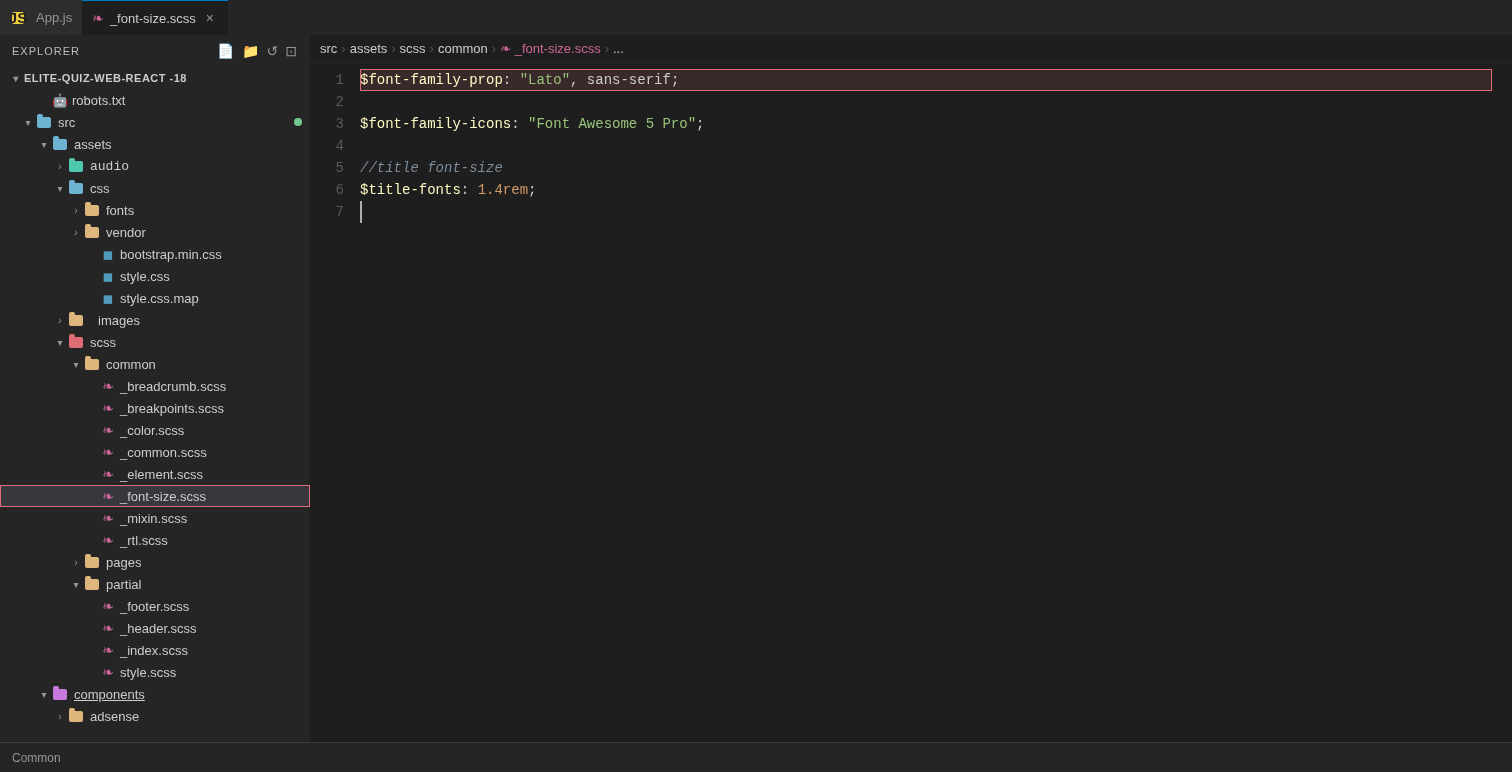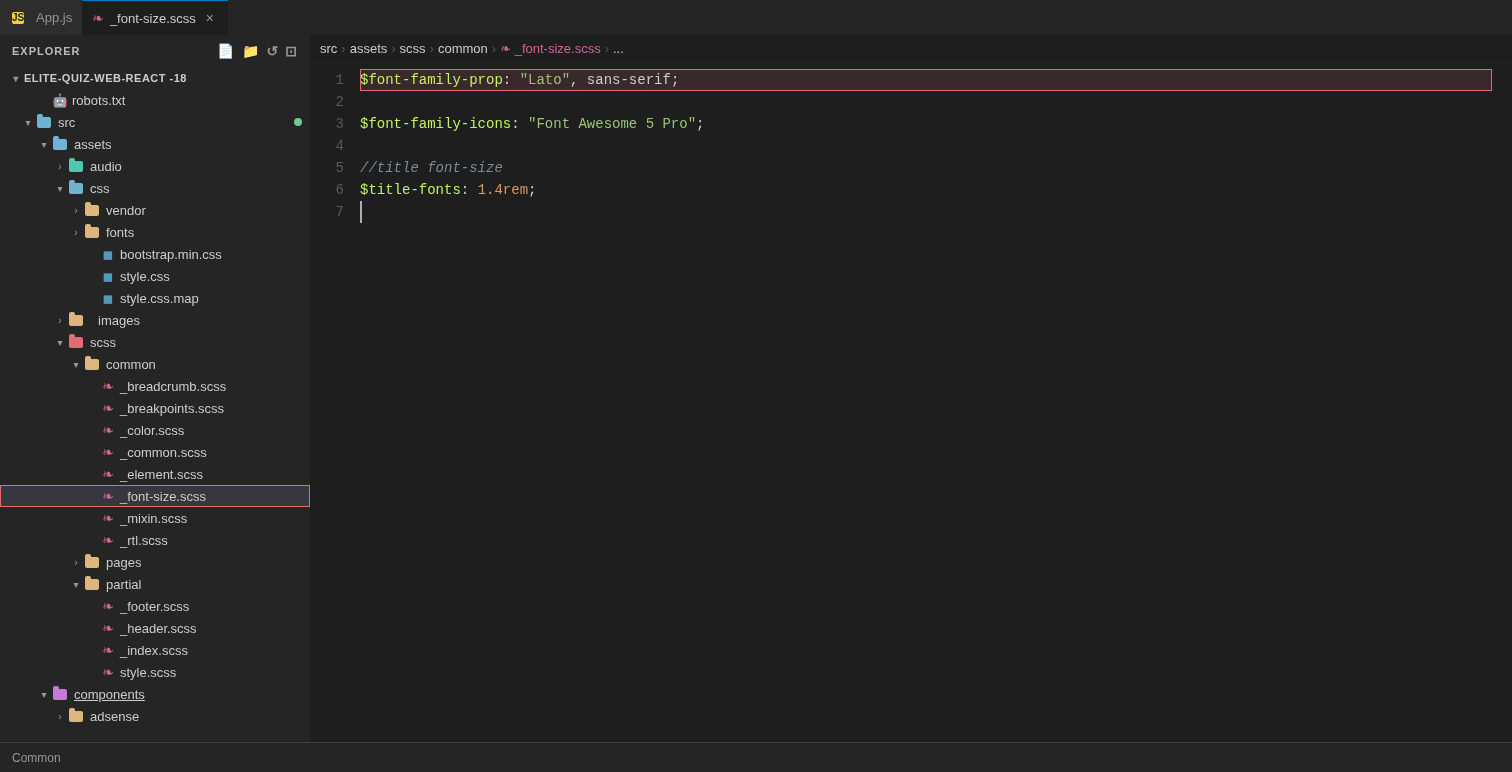--- a/index.html
+++ b/index.html
@@ -37,21 +37,21 @@
     .tab.active {
       background: #1e1e1e;
       color: #cccccc;
       border-top: 1px solid #007acc;
     }
     .tab-icon-js {
       width: 12px;
       height: 12px;
       background: #f0d041;
       border-radius: 2px;
-      font-size: 10px;
+      font-size: 15px;
       display: flex;
       align-items: center;
       justify-content: center;
       color: #1e1e1e;
       font-weight: bold;
       flex-shrink: 0;
     }
     .tab-icon-scss {
       color: #cd6799;
       font-size: 14px;
@@ -84,21 +84,21 @@
       display: flex;
       flex-direction: column;
       overflow: hidden;
     }
     .sidebar-header {
       display: flex;
       align-items: center;
       justify-content: space-between;
       padding: 8px 12px;
       font-size: 11px;
-      font-weight: bold;
+      font-weight: normal;
       letter-spacing: 1px;
       color: #bbbbbb;
       text-transform: uppercase;
     }
     .sidebar-header-icons {
       display: flex;
       gap: 6px;
       color: #969696;
     }
     .sidebar-header-icons span {
@@ -260,21 +260,21 @@
       align-items: center;
       white-space: pre;
     }
     .code-line.highlighted-line {
       background: rgba(224, 108, 117, 0.15);
       outline: 1px solid #e06c75;
       outline-offset: -1px;
     }
 
     
-    .var-name { color: #bef264; } 
+    .var-name { color: #fef9c3; } 
     .colon { color: #cccccc; }
     .string { color: #98c379; }
     .comment { color: #7c8b99; font-style: italic; }
     .value { color: #d19a66; }
 
     
     .bottom-panel {
       height: 30px;
       background: #252526;
       border-top: 1px solid #3d3d3d;
@@ -344,45 +344,45 @@
             <span class="folder-icon blue"></span>
           </span>
         <span style="margin-left:2px;">assets</span>
       </div>
 
       <div class="tree-item indent-3">
         <span class="arrow collapsed"></span>
         <span class="file-icon">
             <span class="folder-icon teal"></span>
           </span>
-        <span style="margin-left:2px;">audio</span>
+        <span style="margin-left:2px;font-family:Liberation Mono, monospace;">audio</span>
       </div>
 
       <div class="tree-item indent-3">
         <span class="arrow expanded"></span>
         <span class="file-icon">
             <span class="folder-icon blue"></span>
           </span>
         <span style="margin-left:2px;">css</span>
       </div>
 
       <div class="tree-item indent-4">
         <span class="arrow collapsed"></span>
         <span class="file-icon">
             <span class="folder-icon"></span>
           </span>
-        <span style="margin-left:2px;">vendor</span>
+        <span style="margin-left:2px;">fonts</span>
       </div>
 
       <div class="tree-item indent-4">
         <span class="arrow collapsed"></span>
         <span class="file-icon">
             <span class="folder-icon"></span>
           </span>
-        <span style="margin-left:2px;">fonts</span>
+        <span style="margin-left:2px;">vendor</span>
       </div>
 
       <div class="tree-item" style="padding-left:84px;">
         <span class="arrow empty"></span>
         <span class="file-icon" style="color:#519aba;">◼</span>
         <span>bootstrap.min.css</span>
       </div>
 
       <div class="tree-item" style="padding-left:84px;">
         <span class="arrow empty"></span>

